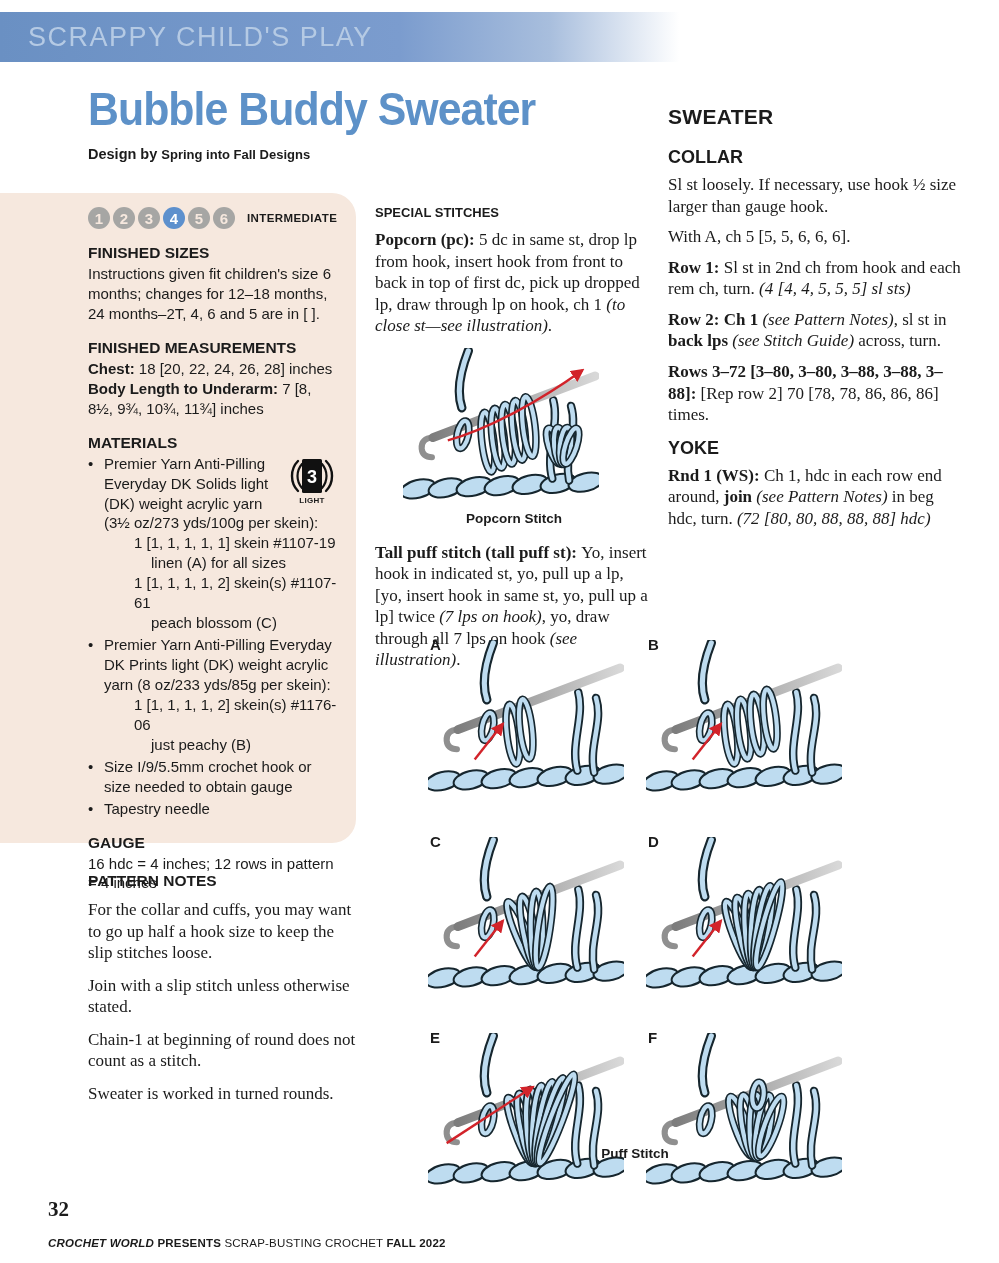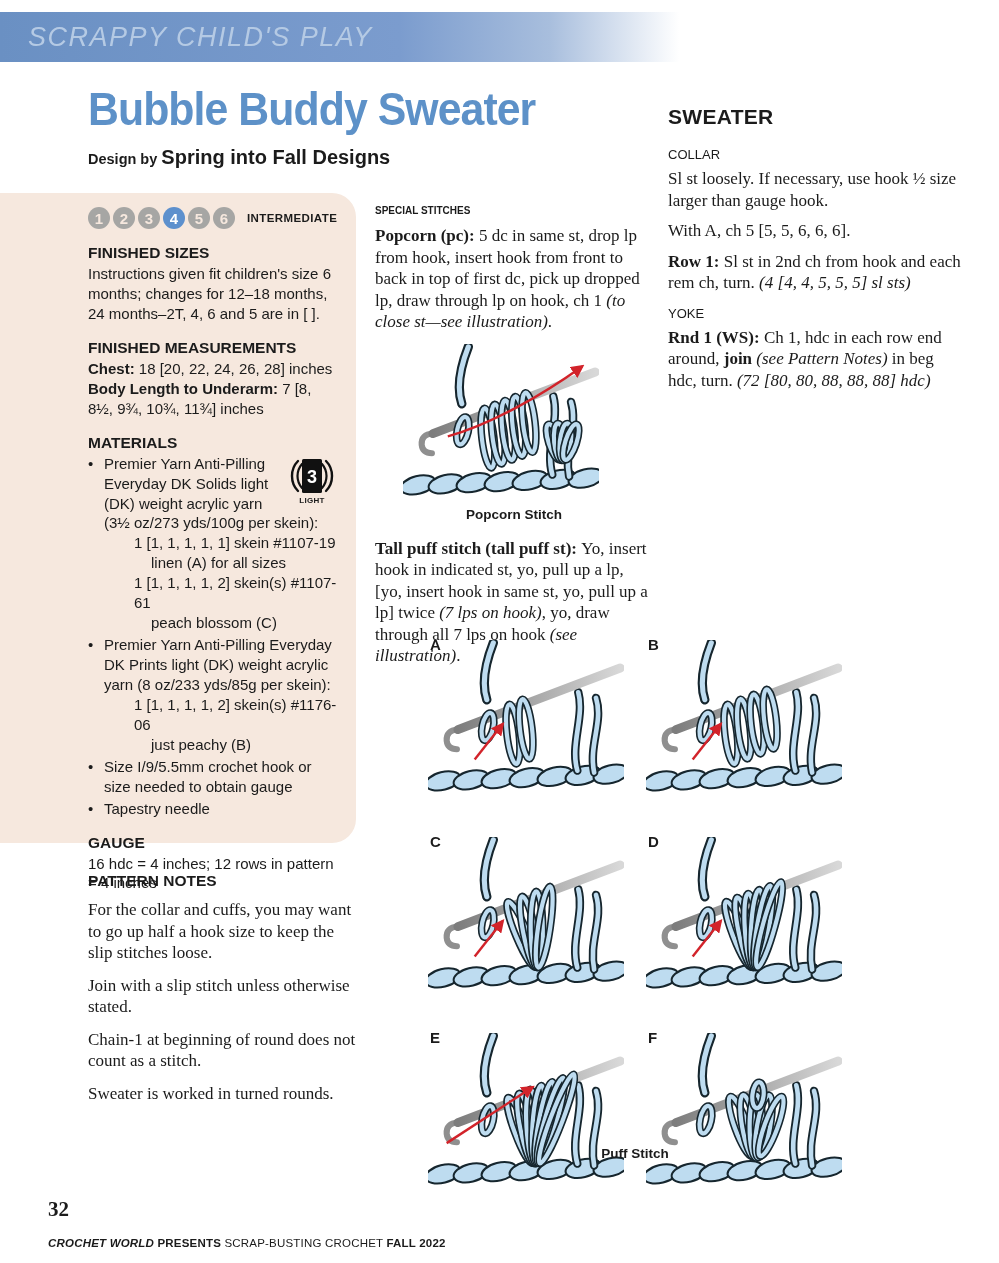--- a/index.html
+++ b/index.html
@@ -2,28 +2,28 @@
 <html><head>
 <meta charset="utf-8">
 <style>
   html,body{margin:0;padding:0;background:#fff;}
   .page{position:relative;width:999px;height:1263px;background:#fff;overflow:hidden;
         font-family:"Liberation Sans",sans-serif;color:#1b1b1b;}
   .b{font-weight:bold;} .i{font-style:italic;}
 
   
   .banner{position:absolute;left:0;top:12px;width:100%;height:50px;
-          background:linear-gradient(90deg,#6a90c3 0%,#7b9cce 40%,#a8bedd 55%,#ffffff 68%);font-style:italic;}
+          background:linear-gradient(90deg,#6a90c3 0%,#7b9cce 40%,#a8bedd 55%,#ffffff 68%);}
   .banner-text{padding-left:28px;line-height:50px;font-size:27px;color:#b5cae4;letter-spacing:1.5px;}
 
   
   .title{position:absolute;left:88px;top:82px;font-size:46px;color:#5d91c8;letter-spacing:-1px;
          transform:scaleX(.93);transform-origin:left top;white-space:nowrap;font-weight:600;}
   .byline{position:absolute;left:88px;top:146px;font-size:14.5px;font-weight:bold;}
-  .byline .name{font-size:20px;margin-top:30px;}
+  .byline .name{font-size:13px;margin-top:30px;}
 
   
   .infobox{position:absolute;left:0;top:193px;width:356px;height:650px;background:#f6e8de;
            border-radius:0 24px 24px 0;padding:12px 16px 0 88px;box-sizing:border-box;}
   .skill-row{display:flex;align-items:center;gap:3px;margin-top:2px;}
   .lvl{width:22px;height:22px;border-radius:50%;background:#a6a6a4;color:#f6e8de;
        font-weight:bold;font-size:15px;display:flex;align-items:center;justify-content:center;}
   .lvl.active{background:#5d90cd;color:#fff;}
   .skill-label{margin-left:9px;font-size:11.5px;font-weight:bold;letter-spacing:.4px;}
   .box-h{font-size:15.5px;font-weight:bold;margin:15px 0 2px;}
@@ -38,37 +38,37 @@
   .yarn-icon svg{display:block;margin:0 auto;}
   .yarn-label{font-size:8px;font-weight:bold;letter-spacing:.3px;}
 
   
   .pattern-notes{position:absolute;left:88px;top:872px;width:268px;}
   .pn-h{font-size:15.5px;font-weight:bold;margin:0 0 9px;}
   .serifp{font-family:"Liberation Serif","DejaVu Serif",serif;font-size:17px;line-height:1.27;margin:8px 0 11px;}
 
   
   .midcol{position:absolute;left:375px;top:205px;width:278px;}
-  .sec-h{font-size:10px;font-weight:bold;margin:0 0 9px;}
+  .sec-h{font-size:13px;font-weight:bold;margin:0 0 9px;}
   .popfig{width:215px;margin:10px 0 0 28px;}
   .popfig svg{width:215px;display:block;}
   .figcap{font-size:13.5px;font-weight:bold;text-align:center;margin:4px 0 16px;}
 
   .figgrid{position:absolute;left:428px;top:636px;width:414px;display:grid;
            grid-template-columns:196px 196px;column-gap:22px;row-gap:34px;}
   .fig{position:relative;}
   .figlab{position:absolute;left:2px;top:0;font-weight:bold;font-size:15px;z-index:2;}
   .fig svg{width:196px;display:block;margin-top:4px;}
   .puffcap{position:absolute;left:428px;top:1146px;width:414px;text-align:center;
            font-size:13.5px;font-weight:bold;}
 
   
   .rightcol{position:absolute;left:668px;top:105px;width:296px;}
   .sweater-h{font-size:21px;font-weight:800;letter-spacing:.3px;margin:0 0 18px;}
-  .sub-h{font-size:13px;font-weight:normal;margin:12px 0 6px;}
+  .sub-h{font-size:18px;font-weight:bold;margin:12px 0 6px;}
   .rightcol .serifp{margin:0 0 9px;}
 
   
   .footer{position:absolute;left:48px;top:1197px;display:flex;align-items:baseline;gap:15px;flex-direction:column;}
   .pageno{font-family:"Liberation Serif","DejaVu Serif",serif;font-size:21px;font-weight:bold;}
   .foot-text{font-size:11.5px;letter-spacing:.2px;}
 </style>
 </head>
 <body>
 
@@ -564,20 +564,22 @@
       </div>
   </div>
   <div class="puffcap">Puff Stitch</div>
 
   <div class="rightcol">
     <div class="sweater-h">SWEATER</div>
     <div class="sub-h">COLLAR</div>
     <p class="serifp"><span>Sl st loosely. If necessary, use hook ½ size larger than gauge hook.</span></p>
     <p class="serifp"><span>With A, ch 5 [5, 5, 6, 6, 6].</span></p>
     <p class="serifp"><span class="b">Row 1: </span><span>Sl st in 2nd ch from hook and each rem ch, turn. </span><span class="i">(4 [4, 4, 5, 5, 5] sl sts)</span></p>
+    <p class="serifp"><span class="b">Row 2: Ch 1 </span><span class="i">(see Pattern Notes)</span><span>, sl st in </span><span class="b">back lps </span><span class="i">(see Stitch Guide)</span><span> across, turn.</span></p>
+    <p class="serifp"><span class="b">Rows 3–72 [3–80, 3–80, 3–88, 3–88, 3–88]: </span><span>[Rep row 2] 70 [78, 78, 86, 86, 86] times.</span></p>
     <div class="sub-h">YOKE</div>
     <p class="serifp"><span class="b">Rnd 1 (WS): </span><span>Ch 1, hdc in each row end around, </span><span class="b">join </span><span class="i">(see Pattern Notes)</span><span> in beg hdc, turn. </span><span class="i">(72 [80, 80, 88, 88, 88] hdc)</span></p>
   </div>
 
   <div class="footer">
     <span class="pageno">32</span>
     <span class="foot-text"><span class="b i">CROCHET WORLD </span><span class="b">PRESENTS </span><span>SCRAP-BUSTING CROCHET </span><span class="b">FALL 2022</span></span>
   </div>
 
 </div>

